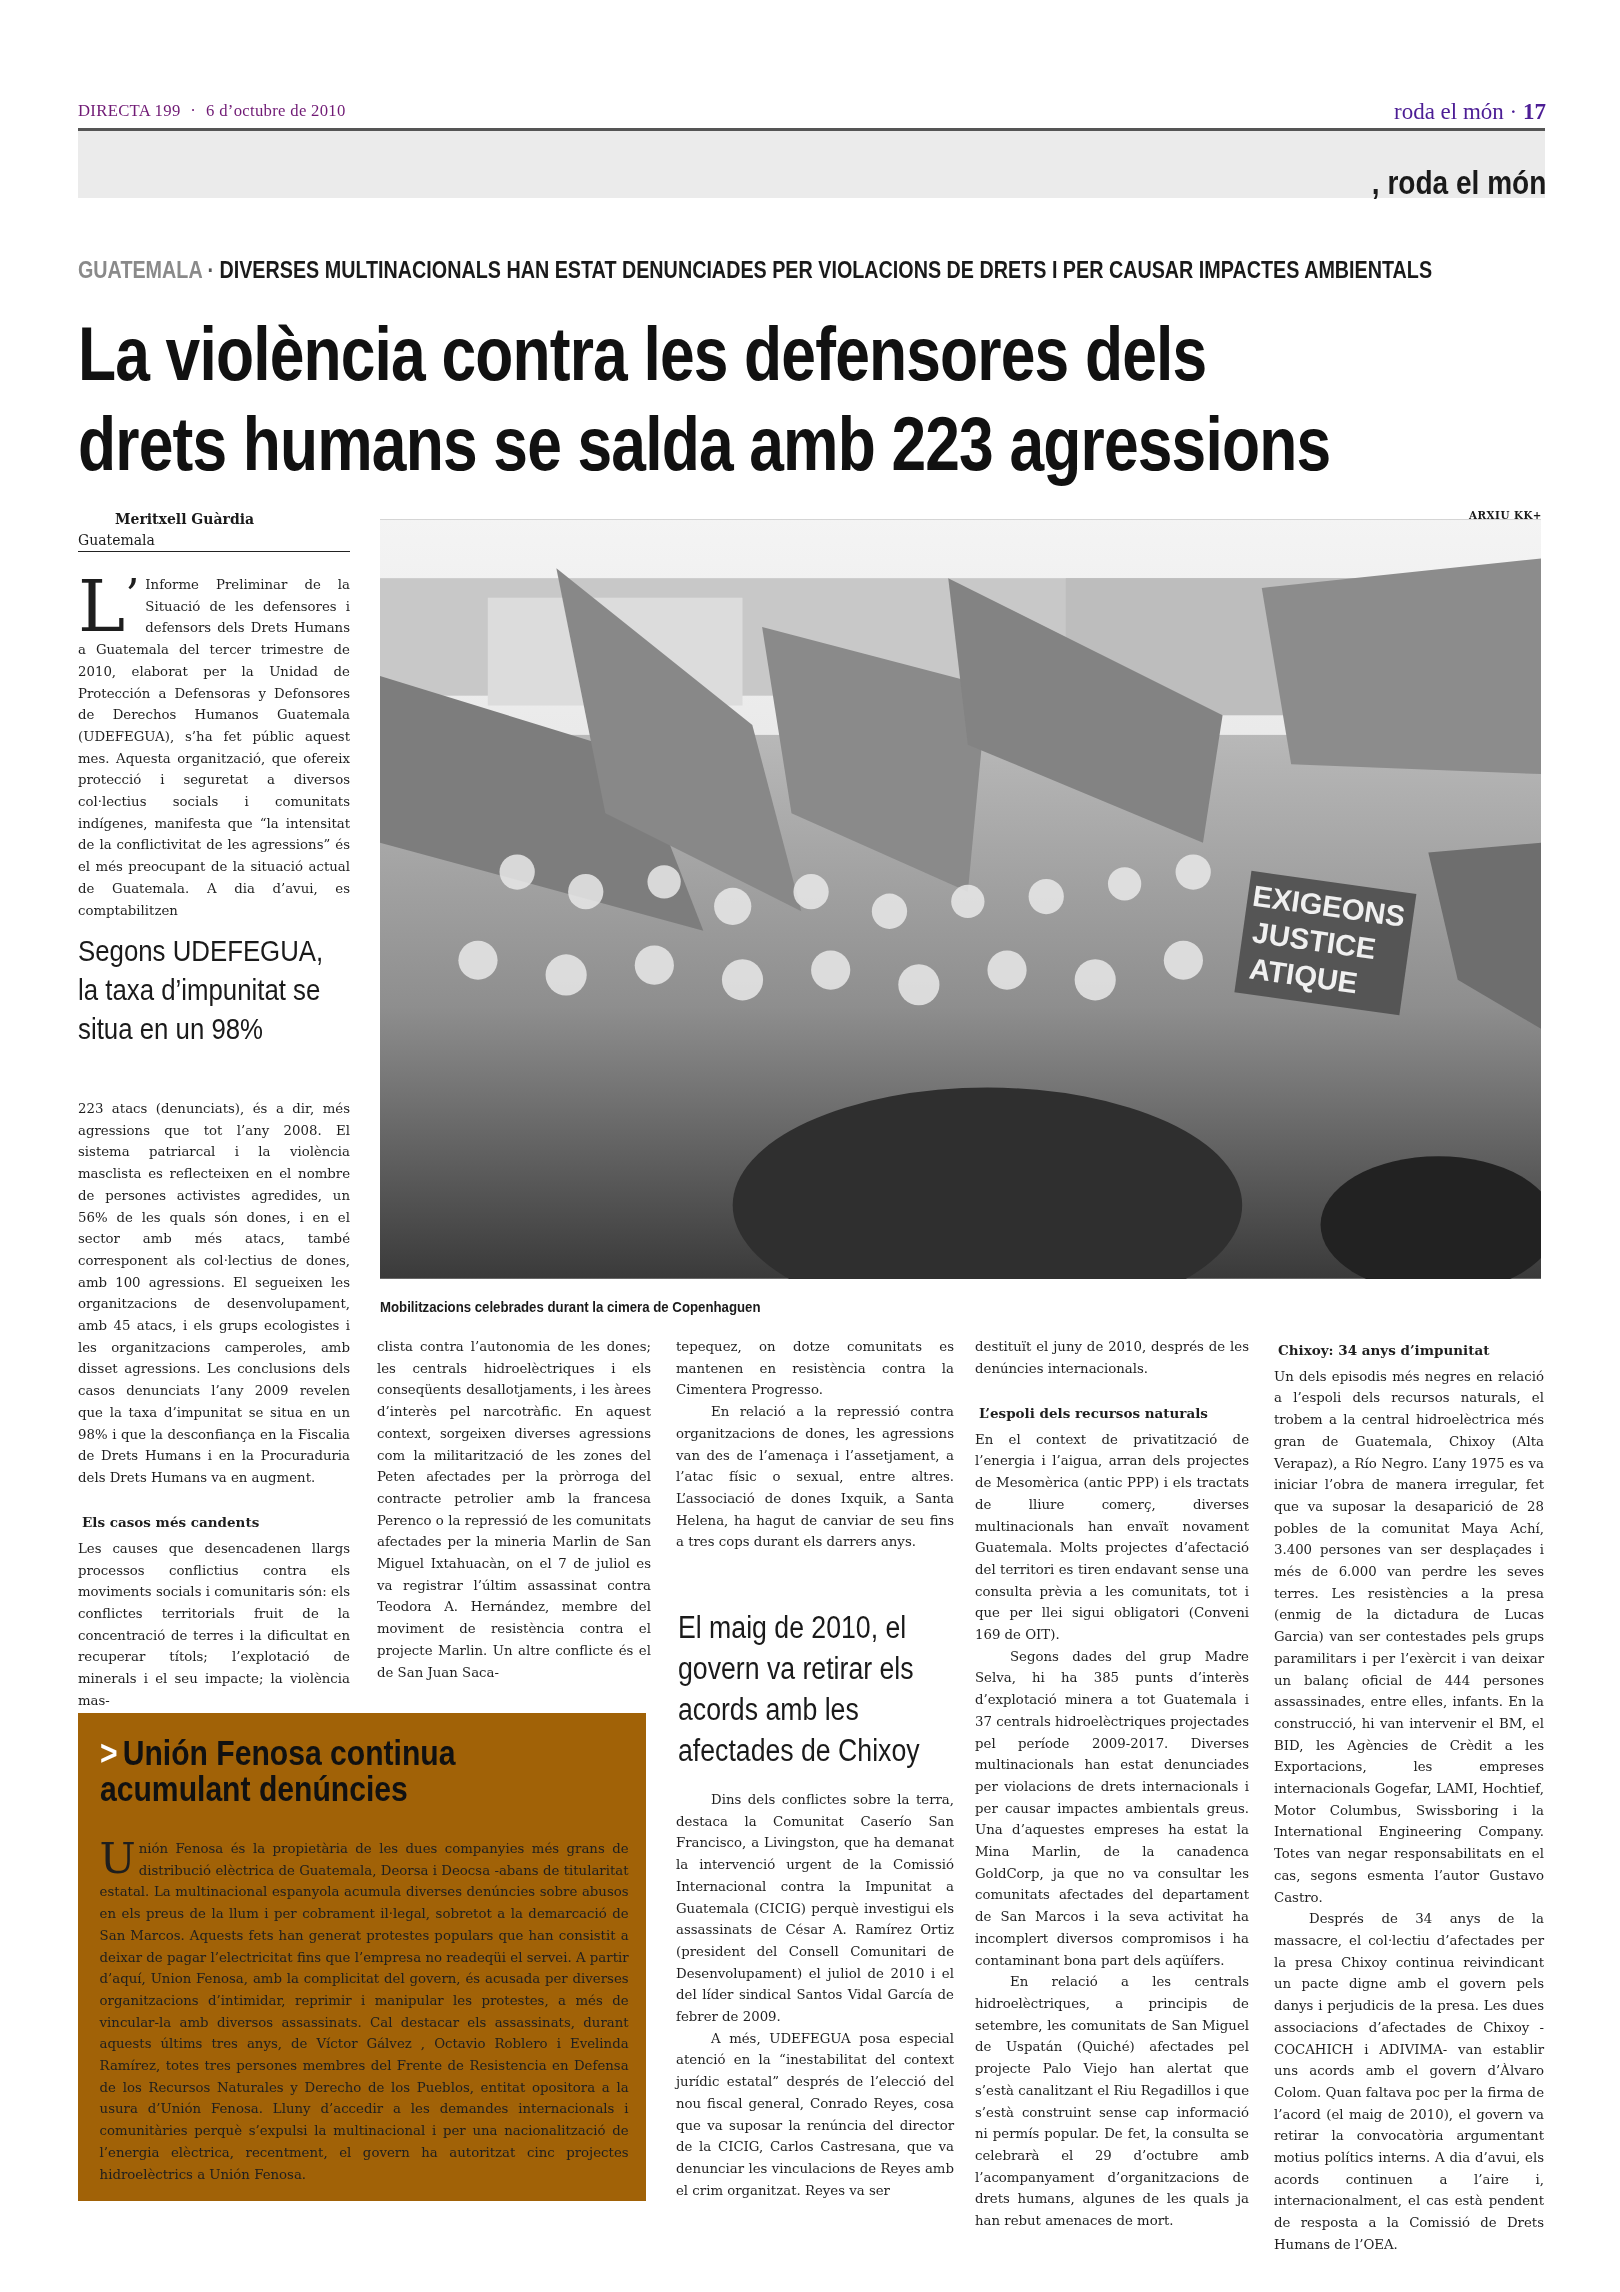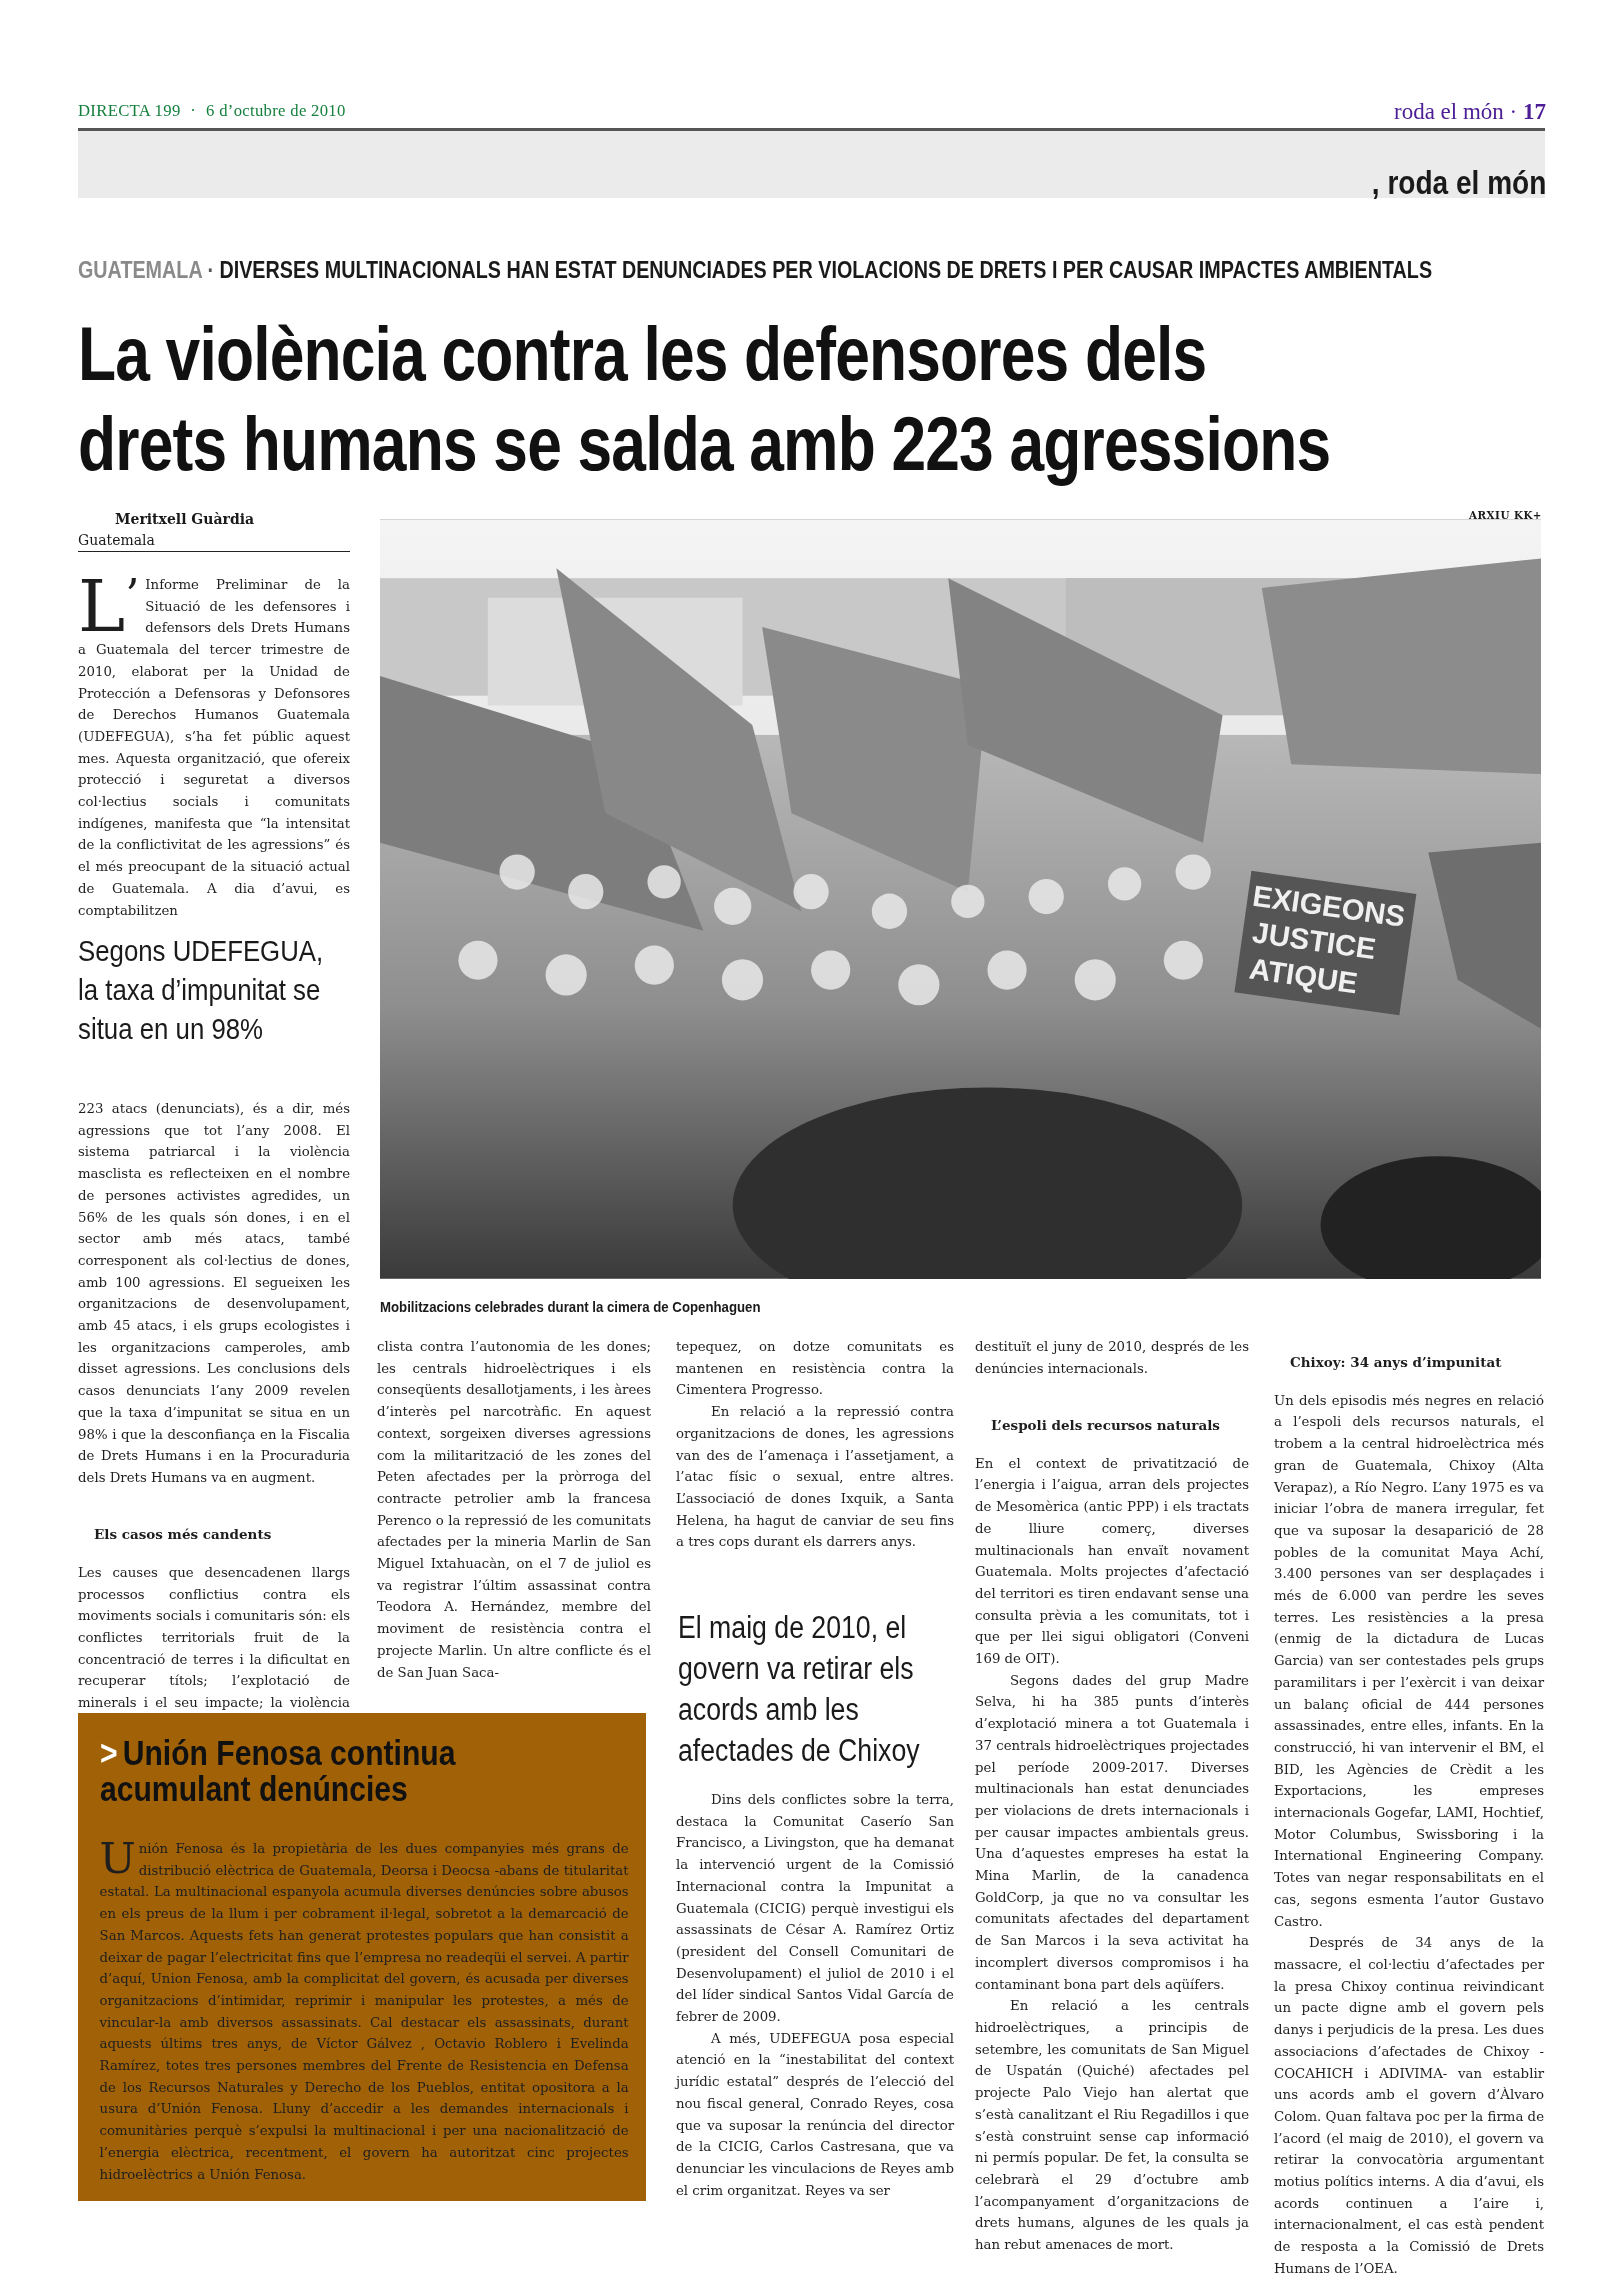--- a/index.html
+++ b/index.html
@@ -1,19 +1,19 @@
 <!DOCTYPE html>
 <html><head>
 <meta charset="utf-8">
 <style>
   html, body { margin: 0; padding: 0; background: #ffffff; }
   body { width: 1620px; height: 2293px; position: relative; overflow: hidden; color: #1a1a1a; }
   .abs { position: absolute; }
 
-  #running-head-left { left: 78px; top: 101px; font-family: "Liberation Serif", serif; font-size: 16.7px; letter-spacing: 0.3px; color: #15803d; }
+  #running-head-left { left: 78px; top: 101px; font-family: "Liberation Serif", serif; font-size: 16.7px; letter-spacing: 0.3px; color: #701a75; }
   #running-head-left .dot { margin: 0 9.8px; }
   #running-head-right { right: 74px; top: 99px; font-family: "Liberation Serif", serif; font-size: 23px; color: #4c1d95; }
   #running-head-right b { font-weight: 700; }
   #head-rule { left: 78px; top: 128px; width: 1467px; height: 2.9px; background: #555; }
   #section-band { left: 78px; top: 131px; width: 1467px; height: 67px; background: #ebebeb; }
   #section-title { right: 74px; top: 164px; font-family: "Liberation Sans", sans-serif; font-weight: 700; font-size: 33px; transform: scaleX(0.85); transform-origin: right center; color: #1a1a1a; }
 
   #kicker { left: 78px; top: 257px; width: 1467px; font-family: "Liberation Sans", sans-serif; font-weight: 700; font-size: 23.5px; white-space: nowrap; transform: scaleX(0.84); transform-origin: left center; }
   #kicker .kicker-country { color: #8a8a8a; }
   #kicker .kicker-sep { color: #555; }
@@ -21,21 +21,21 @@
 
   #headline { left: 78px; top: 309px; width: 1529px; font-family: "Liberation Sans", sans-serif; font-weight: 700; font-size: 76px; line-height: 90px; letter-spacing: -1px; transform: scaleX(0.82); transform-origin: left top; color: #111; }
 
   #byline-author { left: 78px; top: 511px; font-family: "DejaVu Serif", serif; font-weight: 700; font-size: 14px; margin-left: 37px; }
   #byline-place { left: 78px; top: 532px; font-family: "DejaVu Serif", serif; font-size: 14px; }
   #byline-rule { left: 78px; top: 551px; width: 272px; height: 1px; background: #222; }
 
   .col { font-family: "DejaVu Serif", serif; font-size: 13.3px; line-height: 21.7px; text-align: justify; hyphens: manual; color: #1e1e1e; }
   .col p { margin: 0; }
   .col .indent { text-indent: 35px; }
-  .col h4 { margin: 16px; font-size: 13.5px; font-weight: 700; line-height: 21.7px; }
+  .col h4 { margin: 4px; font-size: 13.5px; font-weight: 700; line-height: 21.7px; }
   .col .gap { height: 19.6px; }
 
   #col1a { left: 78px; top: 574px; width: 272px; }
   .dropcap { float: left; font-family: "DejaVu Serif", serif; font-size: 71px; line-height: 61px; margin: 2px 5.9px 0 0; padding: 0; }
   .dropcap-apos { font-size: 45px; vertical-align: top; line-height: 39px; }
 
   #pullquote1 { left: 78px; top: 931px; width: 294px; font-family: "Liberation Sans", sans-serif; font-size: 30px; line-height: 39px; transform: scaleX(0.86); transform-origin: left top; color: #1a1a1a; }
 
   #col1b { left: 78px; top: 1098px; width: 272px; }
 

